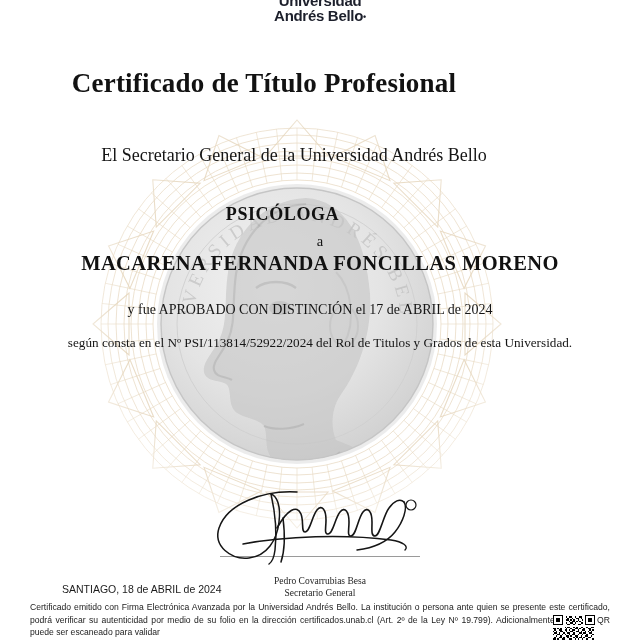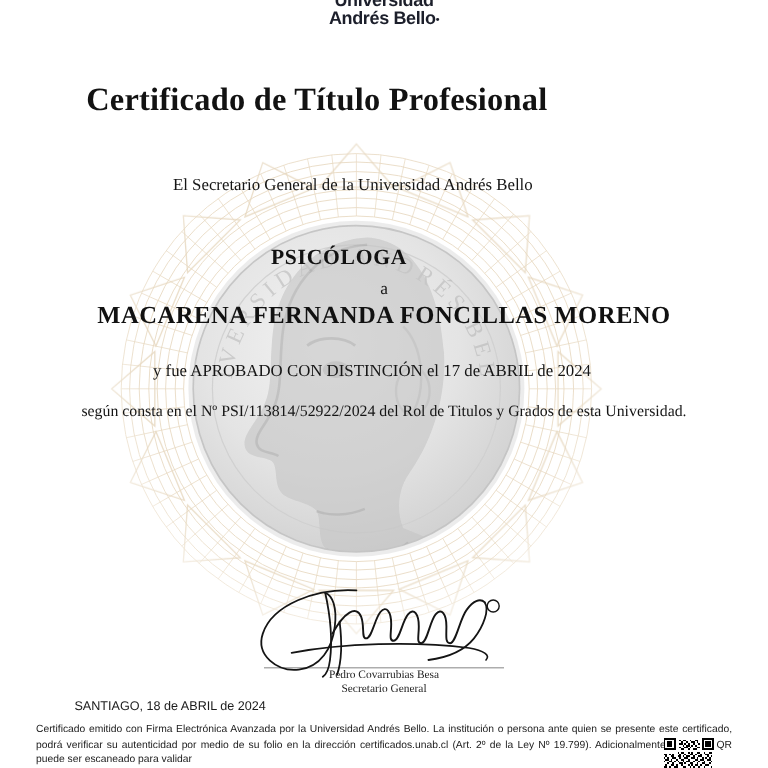--- a/index.html
+++ b/index.html
@@ -72,21 +72,21 @@
     font-size: 27px;
     font-weight: bold;
     letter-spacing: 0.2px;
     color: #121212;
   }
 
   .intro {
     position: absolute;
     top: 144px;
     width: 588px;
-    font-size: 14px;
+    font-size: 18px;
     line-height: 22px;
     color: #151515;
   }
 
   .degree {
     position: absolute;
     top: 204px;
     width: 565px;
     font-size: 18px;
     font-weight: bold;
@@ -148,21 +148,21 @@
   .sig-rule {
     width: 200px;
     height: 0;
     margin: 0 auto;
     border-top: 1px solid #9a9a9a;
   }
   .sig-name {
     font-size: 9.5px;
     line-height: 12px;
     color: #232323;
-    margin-top: 0;
+    margin-top: 18px;
   }
   .sig-role {
     font-size: 9.5px;
     line-height: 12px;
     color: #232323;
   }
 
   
   .place-date {
     position: absolute;

